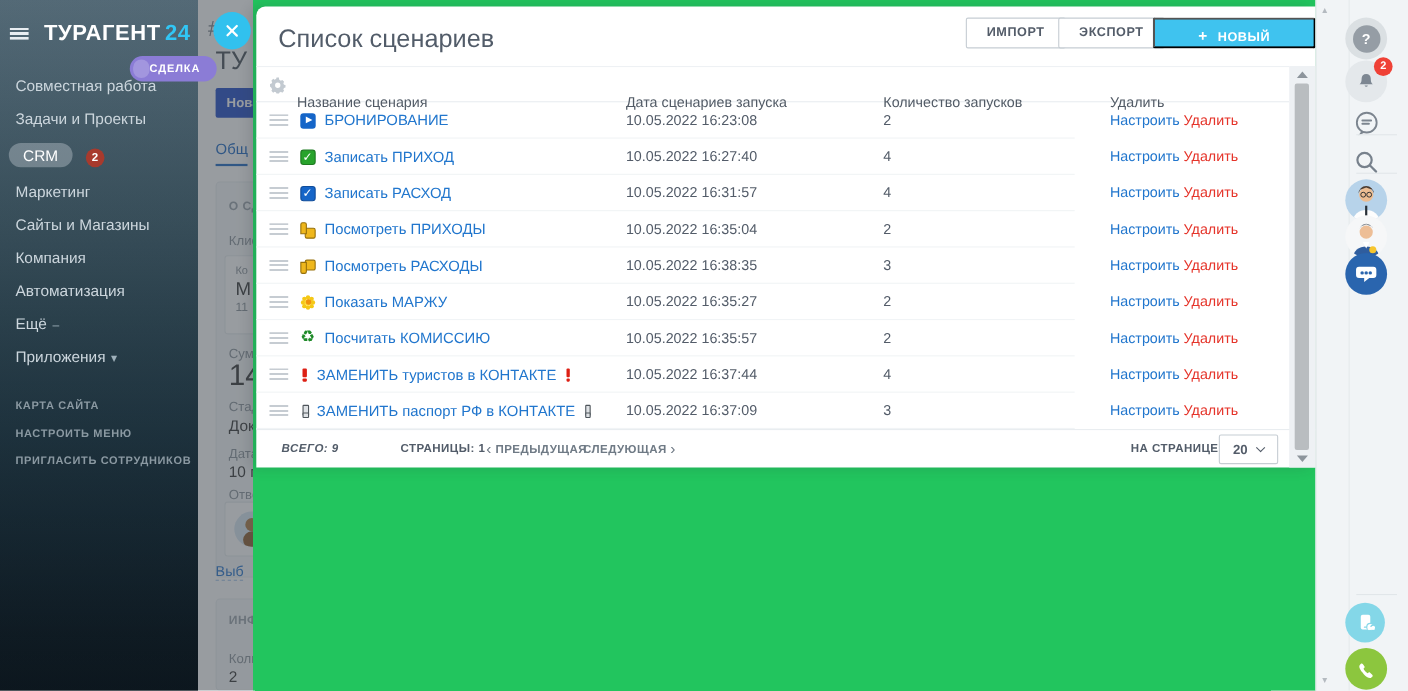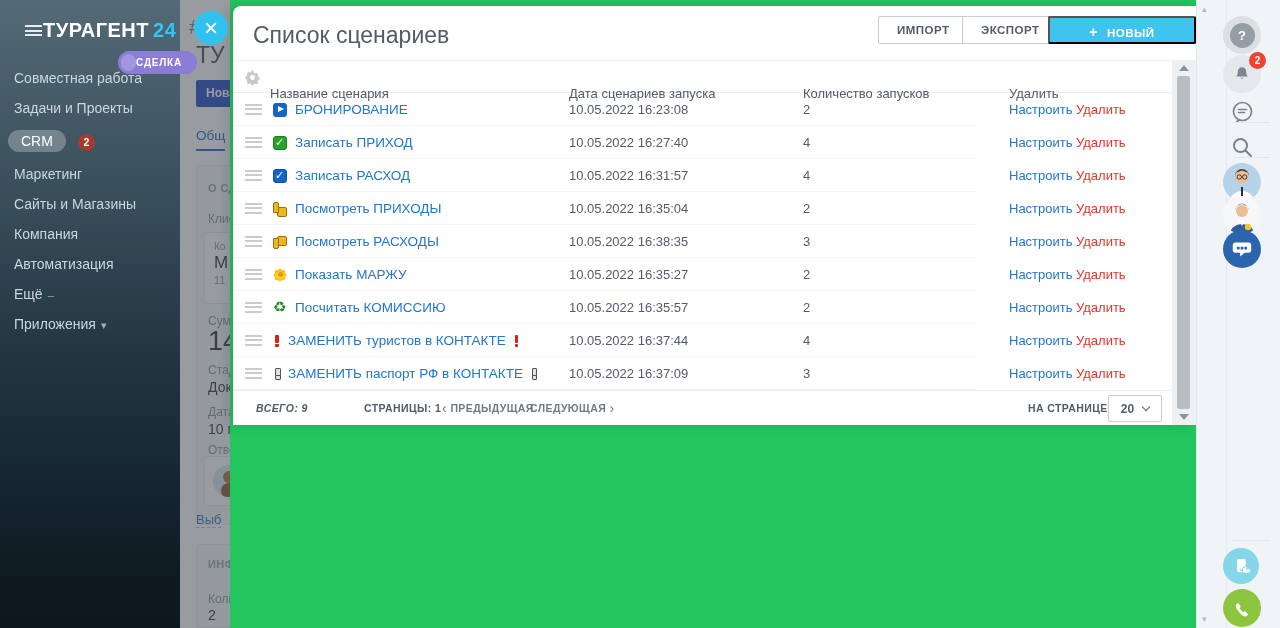--- a/index.html
+++ b/index.html
@@ -7,21 +7,21 @@
     font-family:"Liberation Sans","DejaVu Sans",sans-serif; background:#eef1f4; }
   body { position:relative; }
   a { text-decoration:none; cursor:pointer; }
 
   
   #left-sidebar { position:absolute; left:0; top:0; width:180px; height:628px; overflow:hidden;
     background:
       linear-gradient(180deg, rgba(18,28,36,.20) 0%, rgba(10,18,26,.42) 100%),
       linear-gradient(180deg, #647d8b 0%, #587280 14%, #47626f 32%, #35505d 48%, #27414e 62%, #1b303b 78%, #122028 92%, #0e1a21 100%);
   }
-  .logo-row { display:flex; align-items:center; gap:1px; padding:19px 16px 0 9px;margin-left:16px; }
+  .logo-row { display:flex; align-items:center; gap:14px; padding:19px 16px 0 9px; }
   .hamburger { width:17px; height:11px; flex:0 0 auto;
     background:repeating-linear-gradient(180deg,#e8edf1 0 2px,transparent 2px 4.5px); }
   .brand { font-size:20px; font-weight:bold; color:#ffffff; letter-spacing:.5px; white-space:nowrap; }
   .brand-suffix { color:#31c6f5; font-weight:bold; font-size:20px; margin-left:4px; }
   #menu { list-style:none; margin-top:21px; }
   .menu-item { padding:7px 14px; font-size:14px; color:#ccd6dd; cursor:pointer; white-space:nowrap; }
   .menu-label--pill { display:inline-block; background:rgba(216,223,229,.34); color:#fff;
     border-radius:12px; padding:3px 13px; margin-left:-6px; }
   .menu-badge { display:inline-block; margin-left:12px; min-width:17px; height:17px; line-height:17px;
     text-align:center; background:#a83a2d; color:#fff; font-size:10.5px; font-weight:bold; border-radius:50%; }
@@ -220,20 +220,34 @@
       </li>
 
       <li class="menu-item">
         <span class="menu-label">Ещё</span><span class="menu-suffix">–</span>
       </li>
 
       <li class="menu-item">
         <span class="menu-label">Приложения</span><span class="menu-suffix">▾</span>
       </li>
     </ul>
+  <ul id="menu-footer">
+
+      <li class="menu-foot-item">
+        <span>КАРТА САЙТА</span>
+      </li>
+
+      <li class="menu-foot-item">
+        <span>НАСТРОИТЬ МЕНЮ</span>
+      </li>
+
+      <li class="menu-foot-item">
+        <span>ПРИГЛАСИТЬ СОТРУДНИКОВ</span>
+      </li>
+    </ul>
 </div>
 
 <div id="deal-badge">СДЕЛКА</div>
 
 <div id="deal-strip">
   <span class="ds ds-number">#7</span>
   <span class="ds ds-title">ТУ</span>
   <span class="ds ds-btn">Нова</span>
   <span class="ds ds-tab">Общ</span>
 

